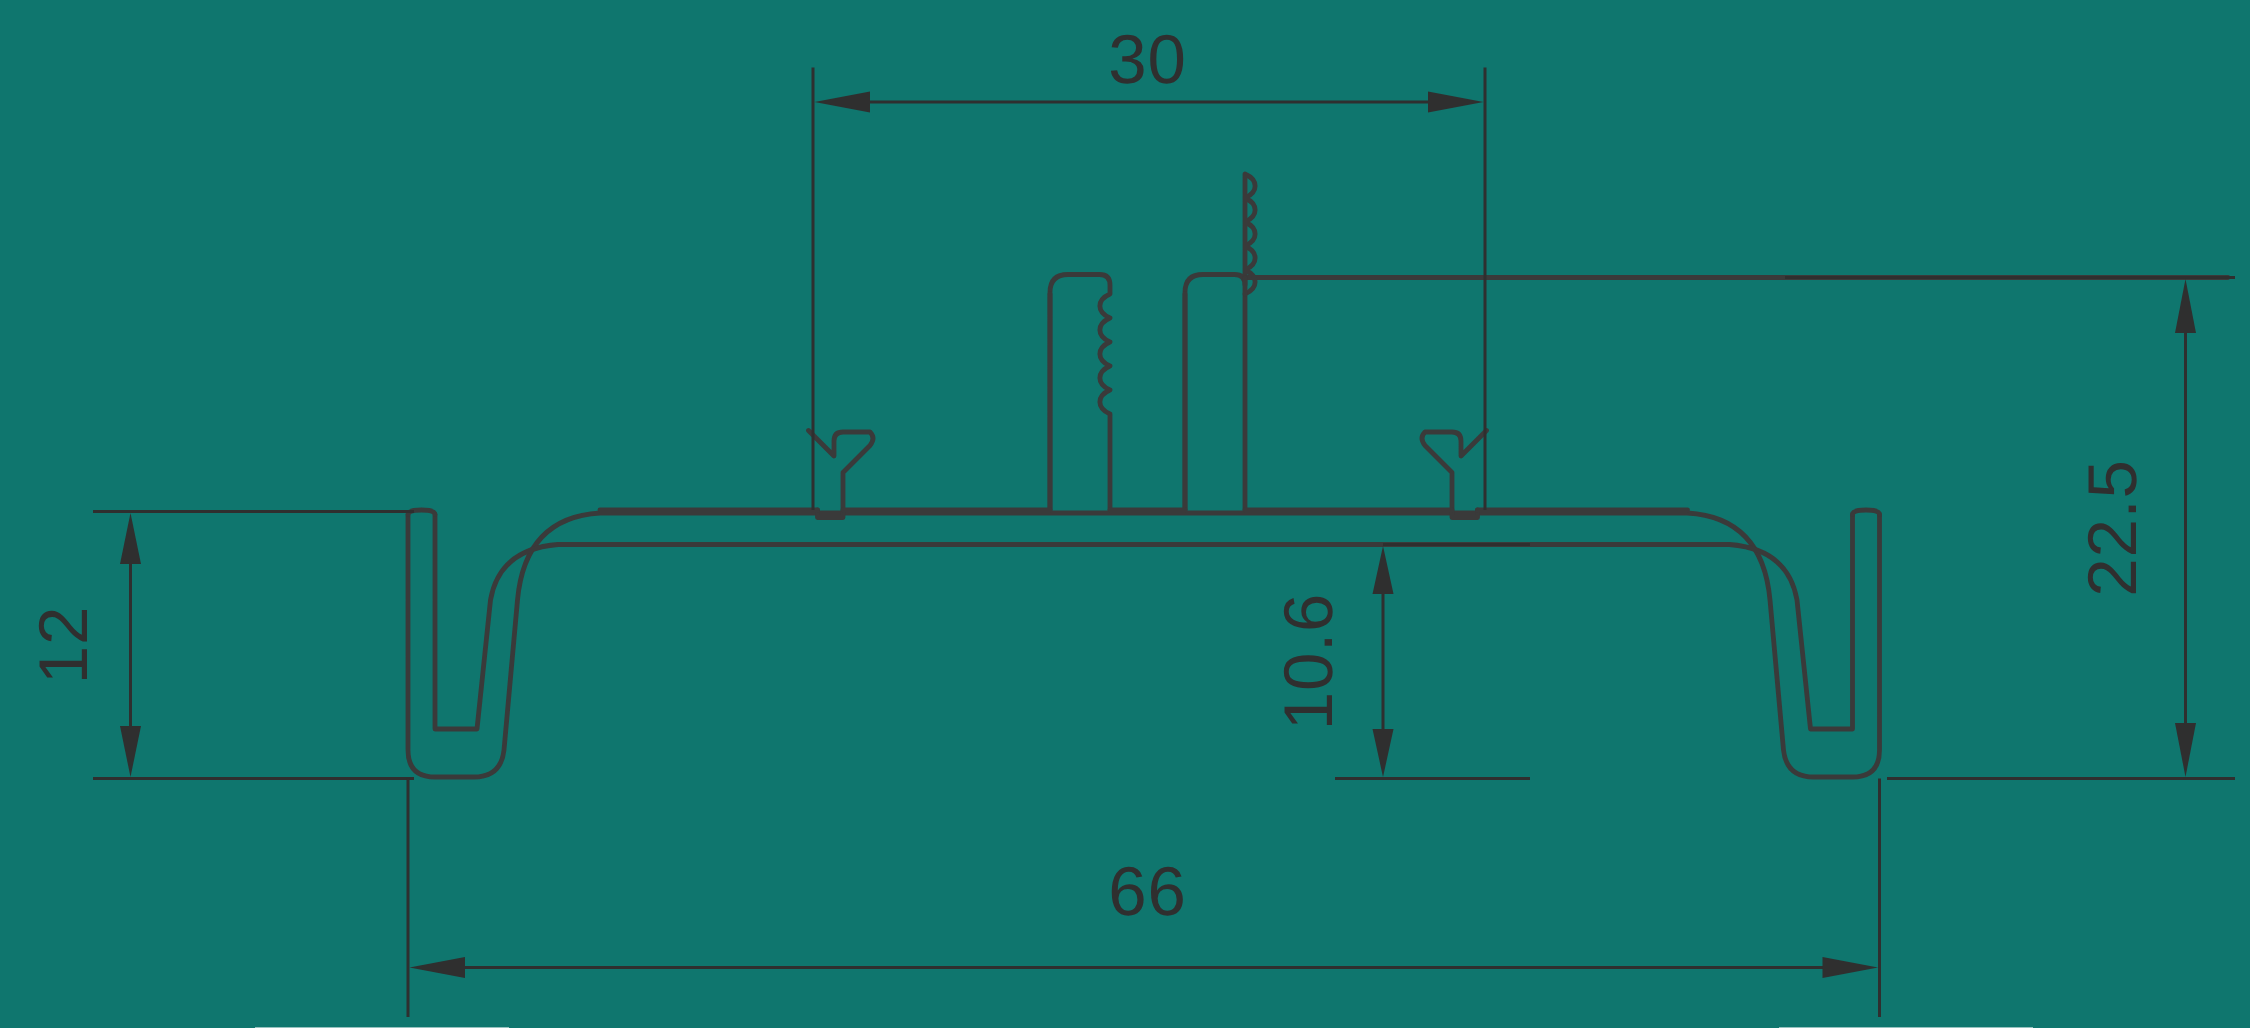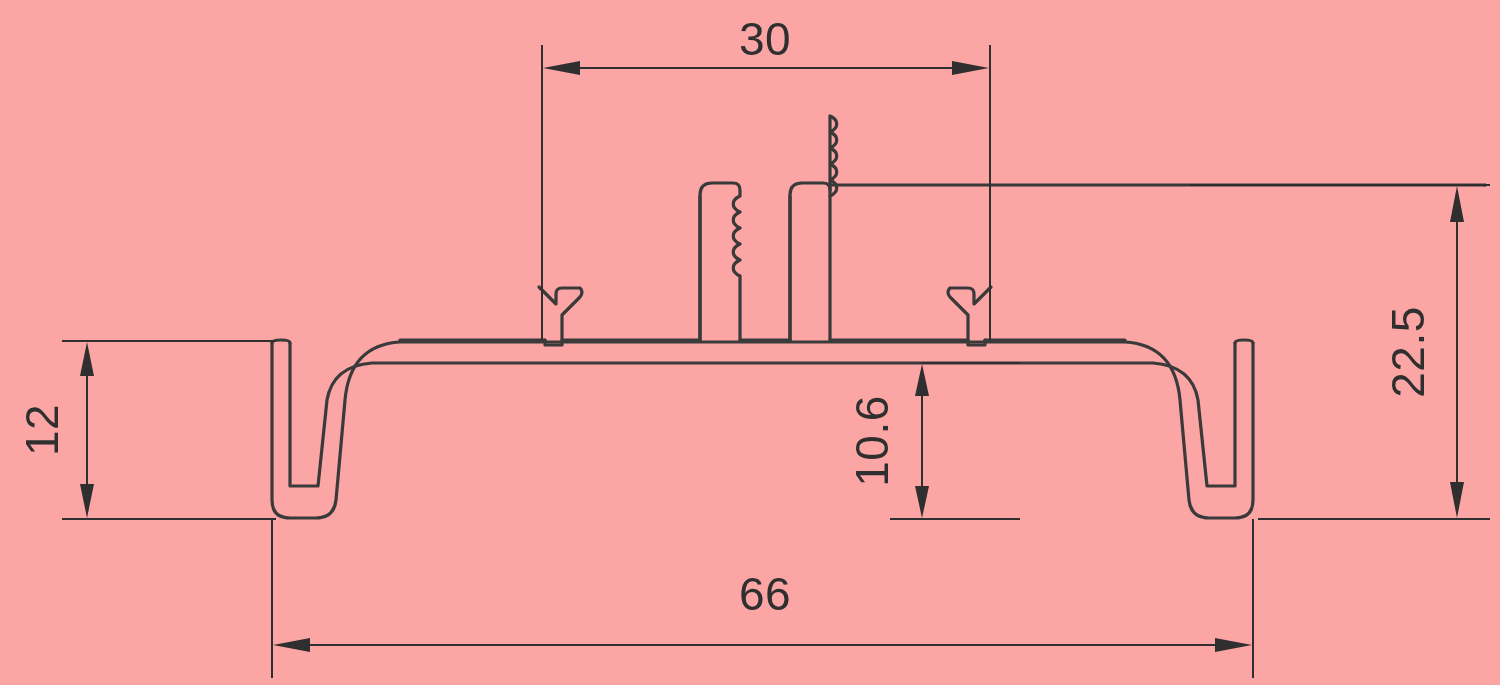--- a/index.html
+++ b/index.html
@@ -8,21 +8,21 @@
     padding: 0;
     background: #ffffff;
   }
   body {
     font-family: "Liberation Sans", sans-serif;
   }
   #drawing-root {
     position: relative;
     width: 1500px;
     height: 685px;
-    background: #fca5a5;
+    background: #0f766e;
     overflow: hidden;
   }
   #drawing-svg {
     position: absolute;
     top: 0;
     left: 0;
     width: 1500px;
     height: 685px;
     display: block;
   }

